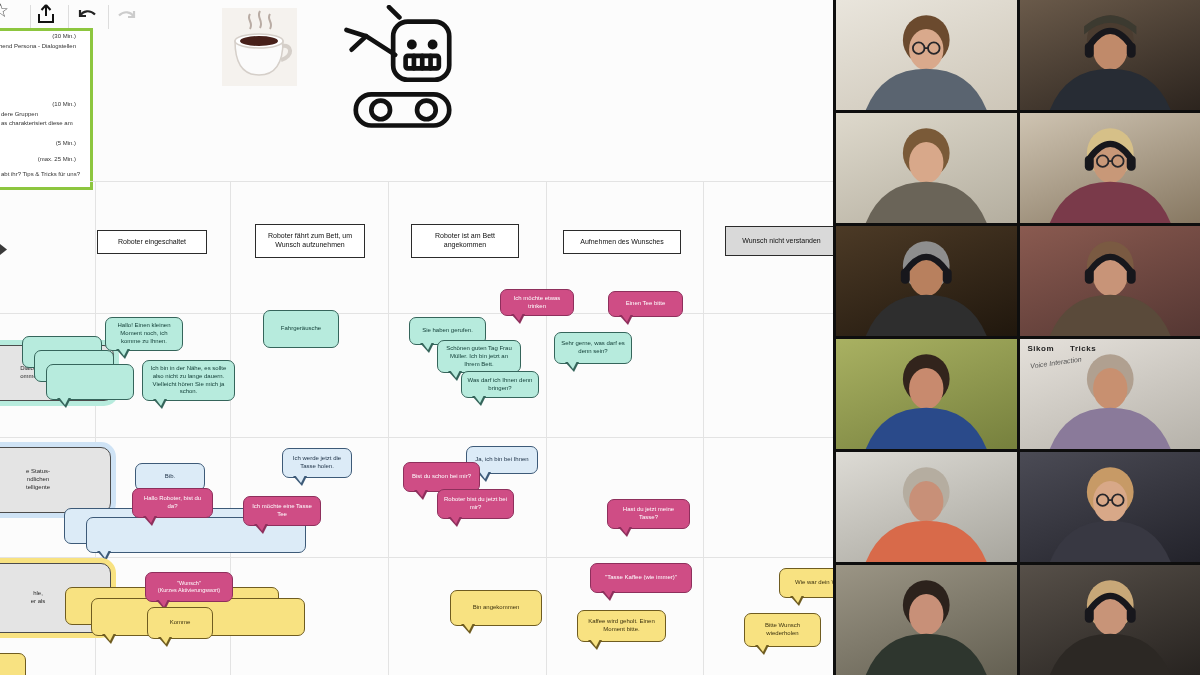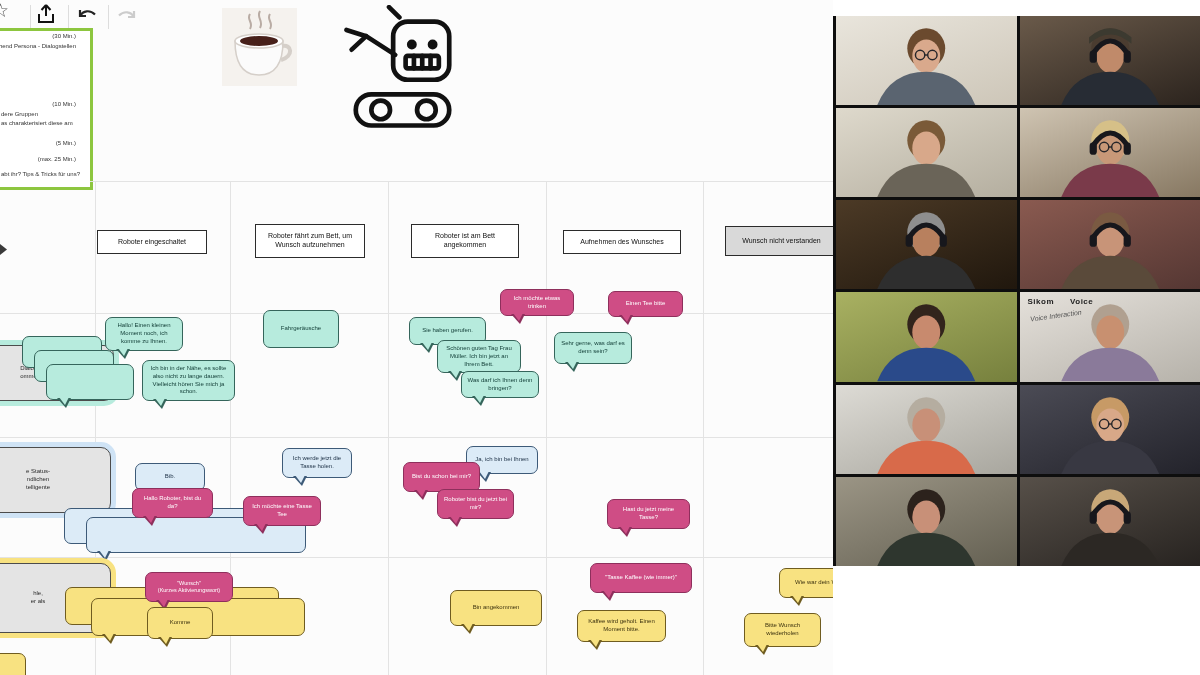--- a/index.html
+++ b/index.html
@@ -49,21 +49,21 @@
   .stack{position:absolute;z-index:4;}
   .stack .bubble{z-index:auto;}
 
   #cursor{position:absolute;left:0;top:244px;width:7px;height:11px;background:#3a3a3a;
           clip-path:polygon(0 0,100% 50%,0 100%);z-index:5;}
 
   #coffee{position:absolute;left:222px;top:8px;width:75px;height:78px;z-index:2;}
   #robot{position:absolute;left:335px;top:5px;width:135px;height:135px;z-index:2;}
 
   
-  #video-panel{position:absolute;left:833px;top:16px;width:367px;height:550px;background:#0e0e0e;z-index:10;}
+  #video-panel{position:absolute;left:833px;top:0;width:367px;height:675px;background:#0e0e0e;z-index:10;}
   #video-grid{position:absolute;inset:0;display:grid;grid-template-columns:1fr 1fr;
               grid-template-rows:repeat(6,1fr);gap:3px;padding-left:3px;box-sizing:border-box;}
   .tile{position:relative;overflow:hidden;}
   .tile svg{position:absolute;left:0;bottom:0;width:100%;height:100%;}
   .studio-strip{position:absolute;top:5px;left:8px;display:flex;gap:16px;font-size:8px;
                 font-weight:bold;color:#222;z-index:2;letter-spacing:.5px;}
   .studio-note{position:absolute;top:20px;left:10px;font-size:7px;font-style:italic;color:#555;
                transform:rotate(-8deg);z-index:2;}
 </style>
 </head>
@@ -271,21 +271,21 @@
         </svg>
       </div>
       <div class="tile" title="man-gray-hair-studio-whiteboard" style="background: linear-gradient(160deg, rgb(229, 225, 219), rgb(182, 178, 170));">
         <svg viewBox="0 0 120 80" preserveAspectRatio="xMidYMax meet">
     <ellipse cx="60" cy="29" rx="17" ry="18" fill="#b0a090"></ellipse>
     <ellipse cx="60" cy="36" rx="12.5" ry="15" fill="#c89070"></ellipse>
           <path d="M16,80 Q28,50 60,50 Q92,50 104,80 Z" fill="#8a7a9a"></path>
         </svg>
         <div class="studio-strip">
           <span>Sikom</span>
-          <span>Voice</span>
+          <span>Tricks</span>
         </div>
         <div class="studio-note">Voice Interaction</div>
       </div>
       <div class="tile" title="woman-gray-hair-office-ceiling" style="background: linear-gradient(160deg, rgb(221, 219, 213), rgb(168, 166, 158));">
         <svg viewBox="0 0 120 80" preserveAspectRatio="xMidYMax meet">
     <ellipse cx="60" cy="29" rx="17" ry="18" fill="#b5ada0"></ellipse>
     <ellipse cx="60" cy="36" rx="12.5" ry="15" fill="#c89078"></ellipse>
           <path d="M16,80 Q28,50 60,50 Q92,50 104,80 Z" fill="#d86a4a"></path>
         </svg>
       </div>

